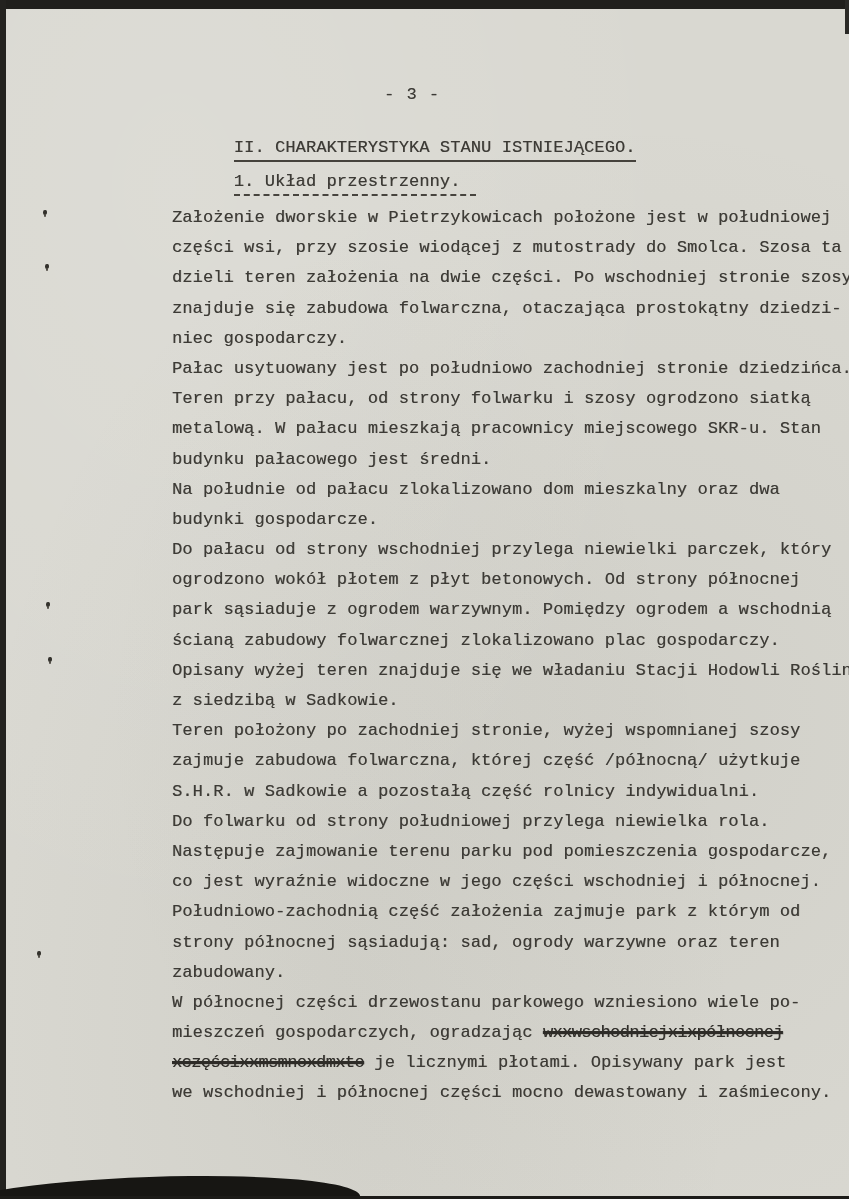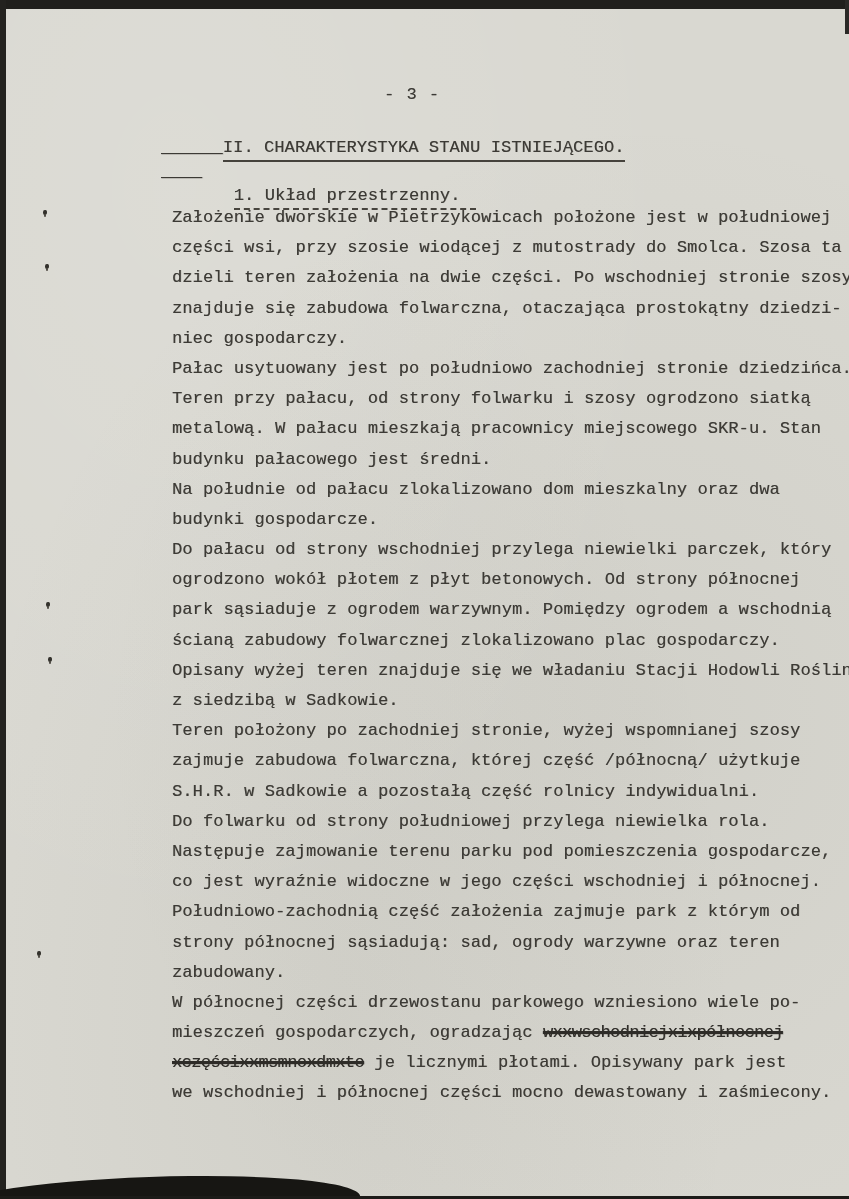--- a/index.html
+++ b/index.html
@@ -38,27 +38,27 @@
   .speck:after{content:"";position:absolute;left:1px;top:4px;width:2px;height:3px;background:#4a473f;border-radius:50%;}
 
   
   .tw{
     font-size:17px;
     letter-spacing:0.1px;
     white-space:pre;
     text-shadow:0.4px 0.4px 0.5px rgba(30,28,24,0.45);
   }
   .pagenum{position:absolute;top:76px;left:378px;letter-spacing:1px;}
-  .heading{position:absolute;top:110px;left:155px;text-decoration:underline;}
+  .heading{position:absolute;top:110px;left:166px;}
   .heading .u{
     display:inline-block;
     border-bottom:2px solid #45423c;
     padding-bottom:3px;
   }
-  .subheading{position:absolute;top:158px;left:166px;text-align:right;}
+  .subheading{position:absolute;top:144px;left:166px;text-align:right;}
   .subheading .u{
     display:inline-block;
     border-bottom:2px dashed #47443e;
     padding-bottom:3px;
     padding-right:16px;
   }
   .body-text{
     position:absolute;top:194px;left:166px;width:692px;
     line-height:30.2px;
   }

